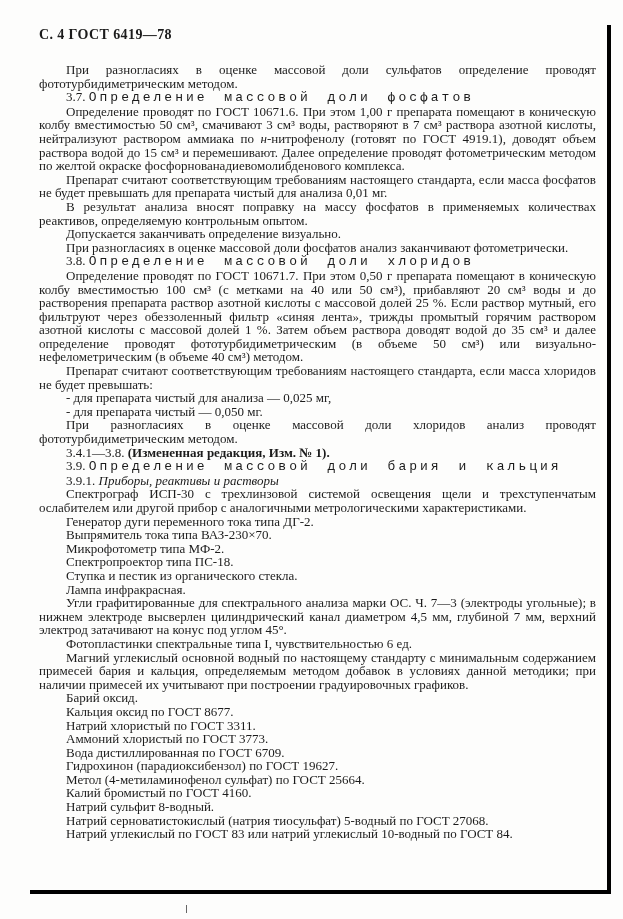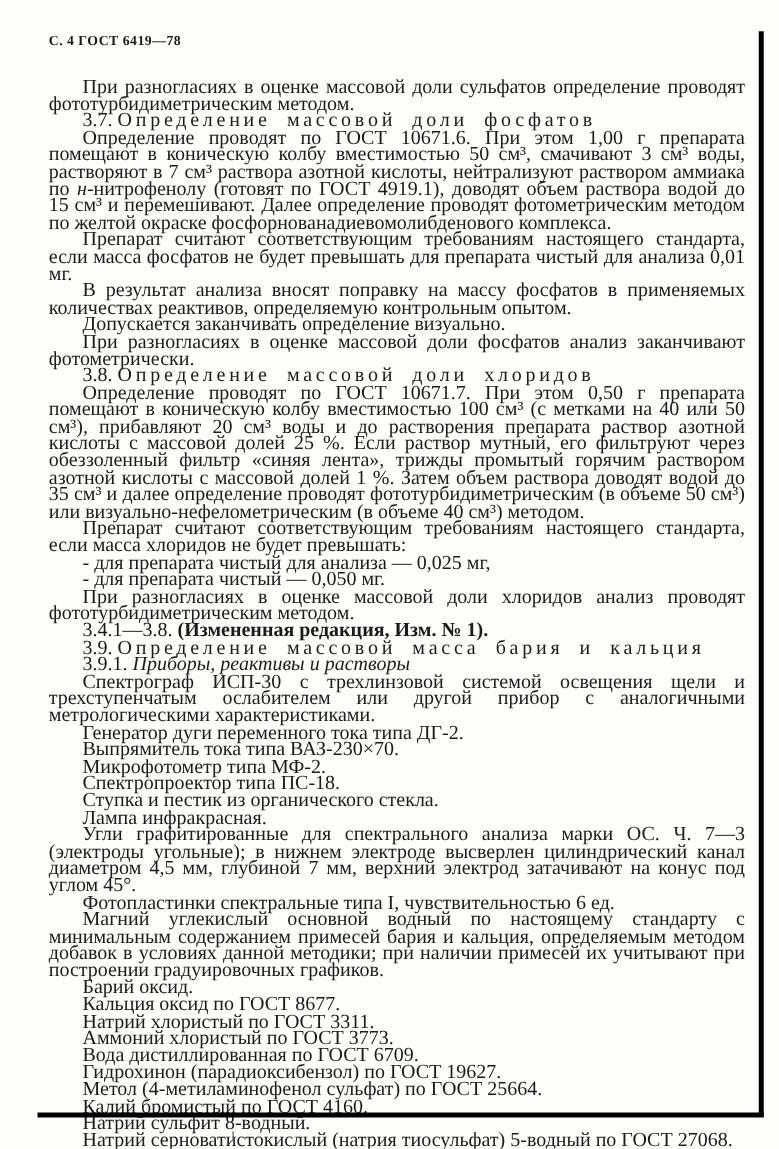--- a/index.html
+++ b/index.html
@@ -7,35 +7,35 @@
     width: 623px; height: 919px;
     background: #ffffff;
     position: relative;
     overflow: hidden;
     font-family: "Liberation Serif", "DejaVu Serif", serif;
     color: #1b1b1b;
   }
   .page { position: absolute; left: 0; top: 0; width: 623px; height: 919px; background: #fdfdfc; }
   .header {
     position: absolute; left: 39px; top: 27px;
-    font-size: 11px; font-weight: bold; letter-spacing: 0.4px;
+    font-size: 14px; font-weight: bold; letter-spacing: 0.4px;
   }
   .body-text {
     position: absolute; left: 39px; top: 63px; width: 557px;
   }
   p.para {
     margin: 0;
-    font-size: 16px;
+    font-size: 13px;
     line-height: 13.6px;
     text-align: justify;
   }
   p.indent { text-indent: 27px; }
   .bold { font-weight: bold; }
   .italic { font-style: italic; }
-  .spaced { letter-spacing: 3px; word-spacing: 6px; }
+  .spaced { letter-spacing: 3px; word-spacing: 6px; font-family: Liberation Mono, monospace; }
   .edge-right {
     position: absolute; left: 607px; top: 25px;
     width: 4px; height: 868px; background: #000;
   }
   .edge-bottom {
     position: absolute; left: 30px; top: 890px;
     width: 581px; height: 4px; background: #000;
   }
   .tick {
     position: absolute; left: 186px; top: 905px;
@@ -55,21 +55,21 @@
       <p class="para indent"><span>В результат анализа вносят поправку на массу фосфатов в применяемых количествах реактивов, определяемую контрольным опытом.</span></p>
       <p class="para indent"><span>Допускается заканчивать определение визуально.</span></p>
       <p class="para indent"><span>При разногласиях в оценке массовой доли фосфатов анализ заканчивают фотометрически.</span></p>
       <p class="para indent"><span>3.8. </span><span class="spaced">Определение массовой доли хлоридов</span></p>
       <p class="para indent"><span>Определение проводят по ГОСТ 10671.7. При этом 0,50 г препарата помещают в коническую колбу вместимостью 100 см³ (с метками на 40 или 50 см³), прибавляют 20 см³ воды и до растворения препарата раствор азотной кислоты с массовой долей 25 %. Если раствор мутный, его фильтруют через обеззоленный фильтр «синяя лента», трижды промытый горячим раствором азотной кислоты с массовой долей 1 %. Затем объем раствора доводят водой до 35 см³ и далее определение проводят фототурбидиметрическим (в объеме 50 см³) или визуально-нефелометрическим (в объеме 40 см³) методом.</span></p>
       <p class="para indent"><span>Препарат считают соответствующим требованиям настоящего стандарта, если масса хлоридов не будет превышать:</span></p>
       <p class="para indent"><span>- для препарата чистый для анализа — 0,025 мг,</span></p>
       <p class="para indent"><span>- для препарата чистый — 0,050 мг.</span></p>
       <p class="para indent"><span>При разногласиях в оценке массовой доли хлоридов анализ проводят фототурбидиметрическим методом.</span></p>
       <p class="para indent"><span>3.4.1—3.8. </span><span class="bold">(Измененная редакция, Изм. № 1).</span></p>
-      <p class="para indent"><span>3.9. </span><span class="spaced">Определение массовой масса бария и кальция</span></p>
+      <p class="para indent"><span>3.9. </span><span class="spaced">Определение массовой доли бария и кальция</span></p>
       <p class="para indent"><span>3.9.1. </span><span class="italic">Приборы, реактивы и растворы</span></p>
       <p class="para indent"><span>Спектрограф ИСП-30 с трехлинзовой системой освещения щели и трехступенчатым ослабителем или другой прибор с аналогичными метрологическими характеристиками.</span></p>
       <p class="para indent"><span>Генератор дуги переменного тока типа ДГ-2.</span></p>
       <p class="para indent"><span>Выпрямитель тока типа ВАЗ-230×70.</span></p>
       <p class="para indent"><span>Микрофотометр типа МФ-2.</span></p>
       <p class="para indent"><span>Спектропроектор типа ПС-18.</span></p>
       <p class="para indent"><span>Ступка и пестик из органического стекла.</span></p>
       <p class="para indent"><span>Лампа инфракрасная.</span></p>
       <p class="para indent"><span>Угли графитированные для спектрального анализа марки ОС. Ч. 7—3 (электроды угольные); в нижнем электроде высверлен цилиндрический канал диаметром 4,5 мм, глубиной 7 мм, верхний электрод затачивают на конус под углом 45°.</span></p>
       <p class="para indent"><span>Фотопластинки спектральные типа I, чувствительностью 6 ед.</span></p>

